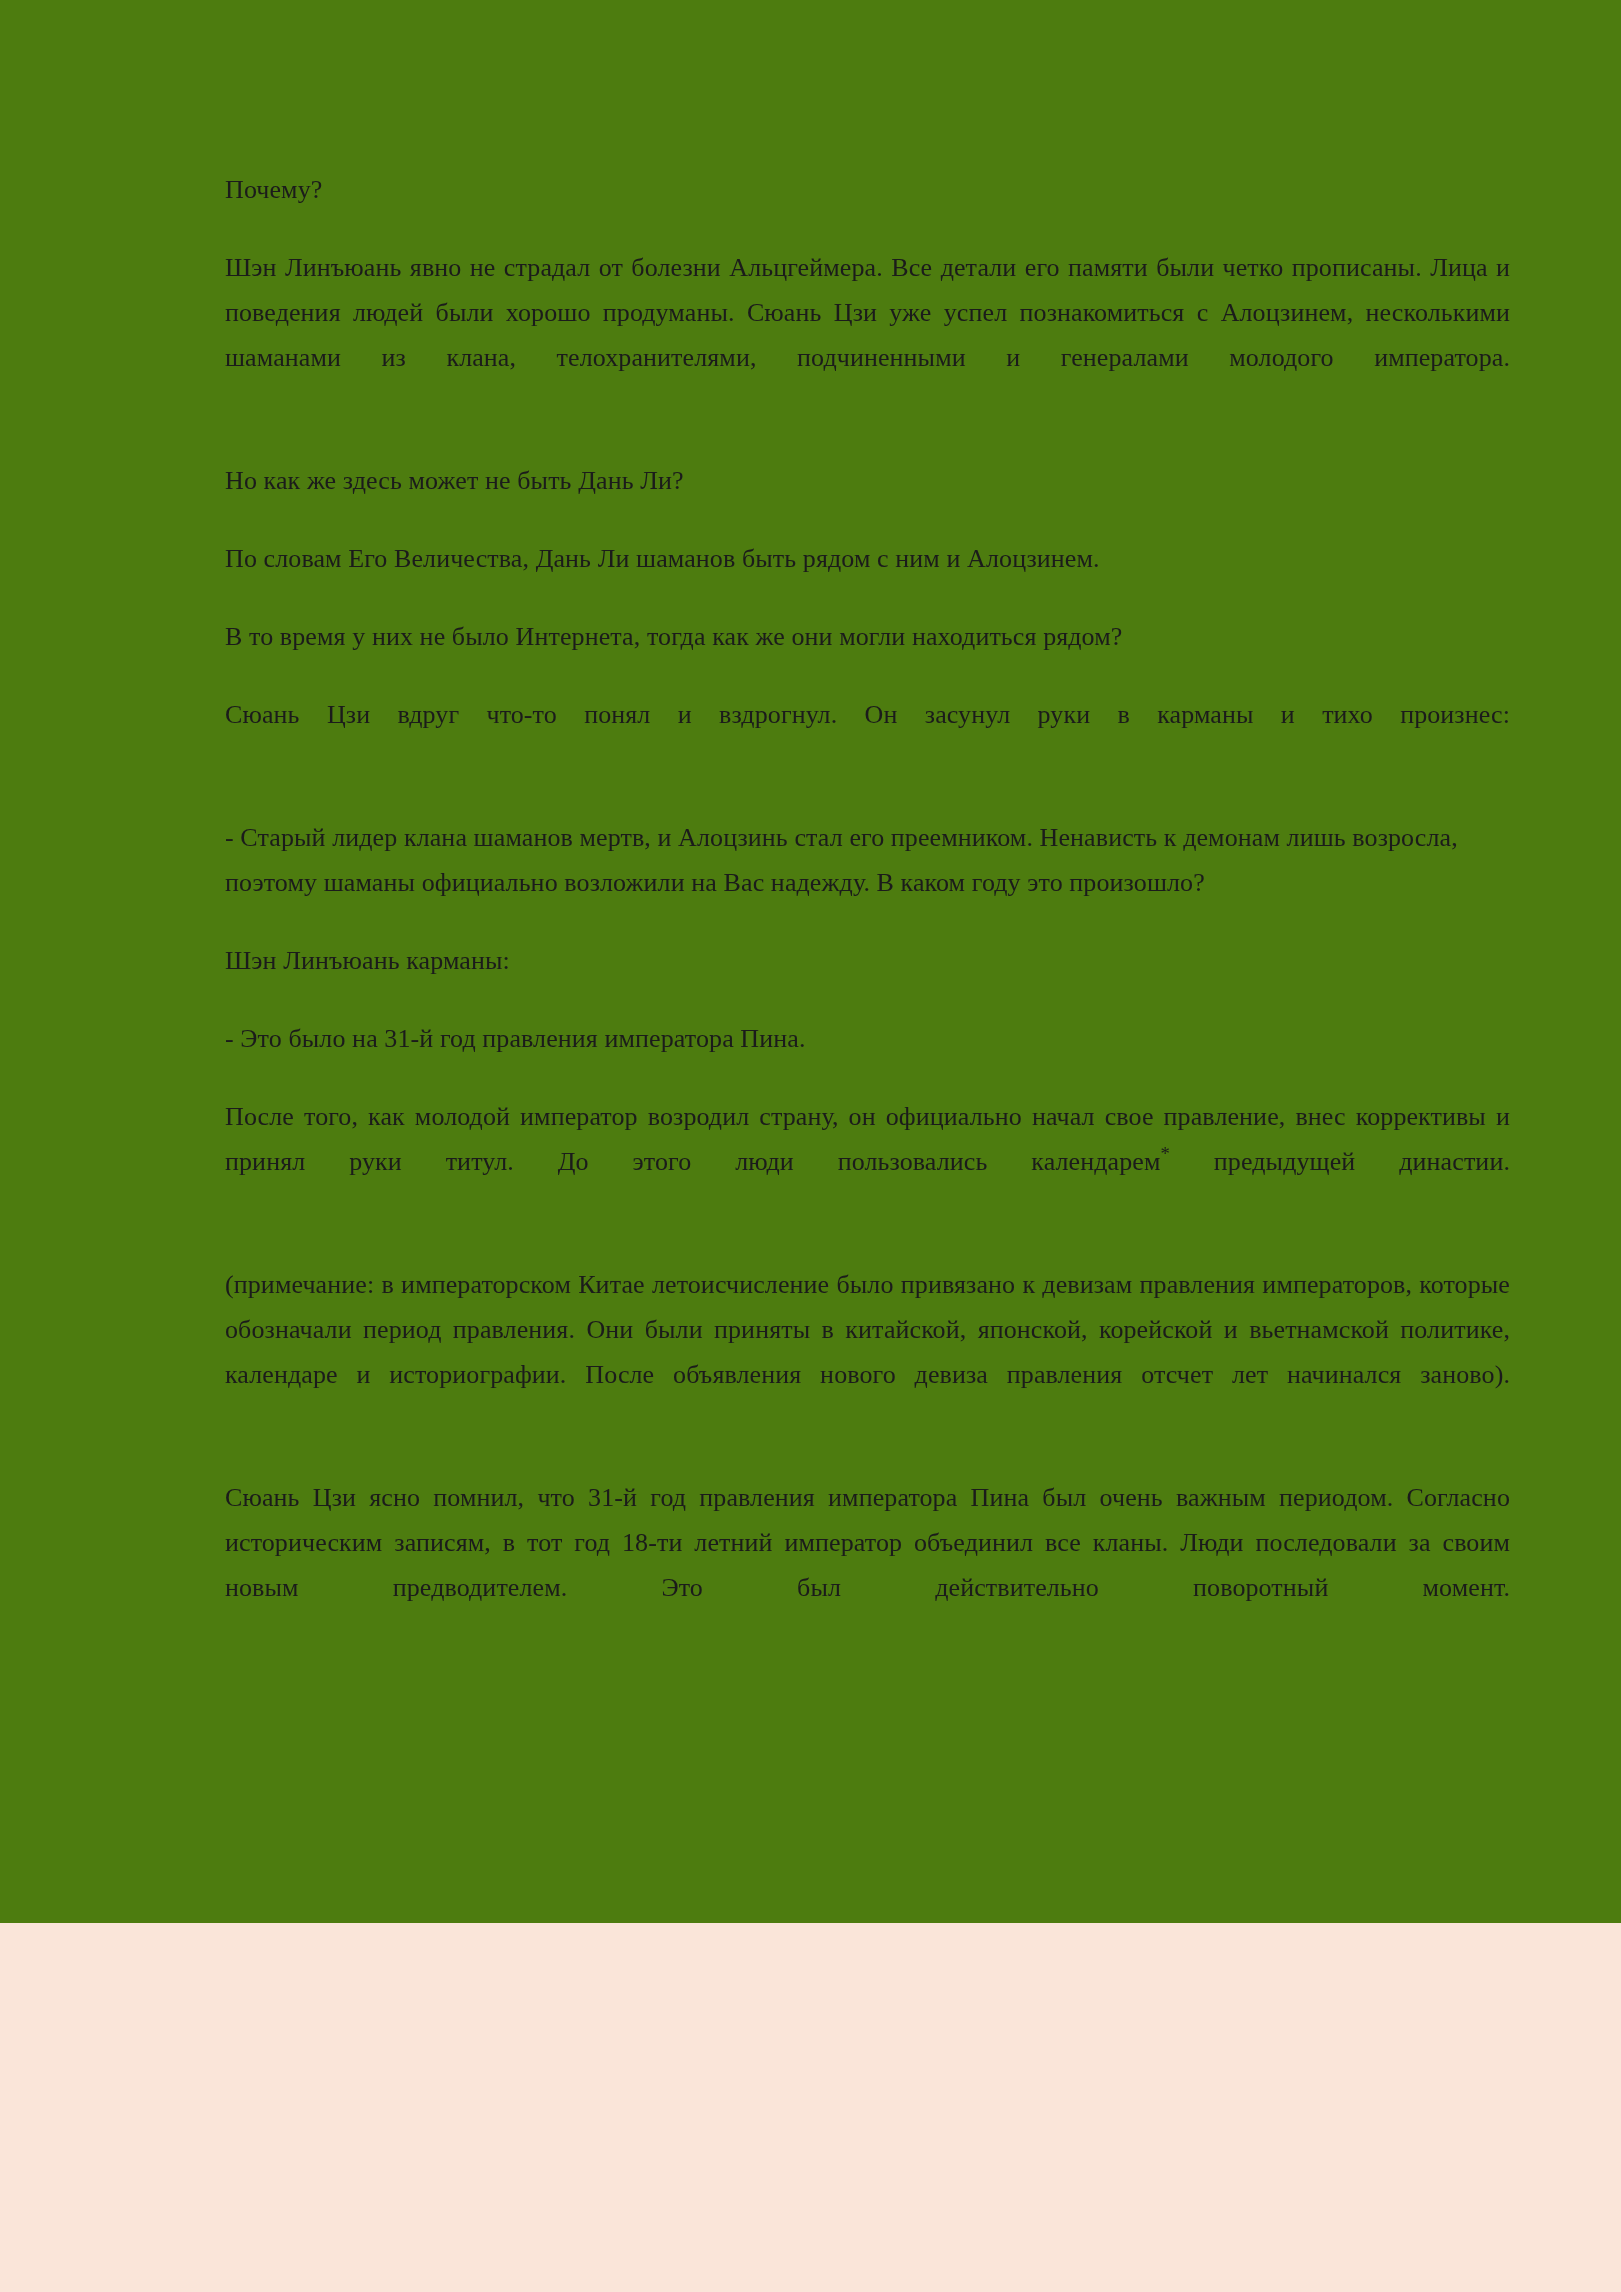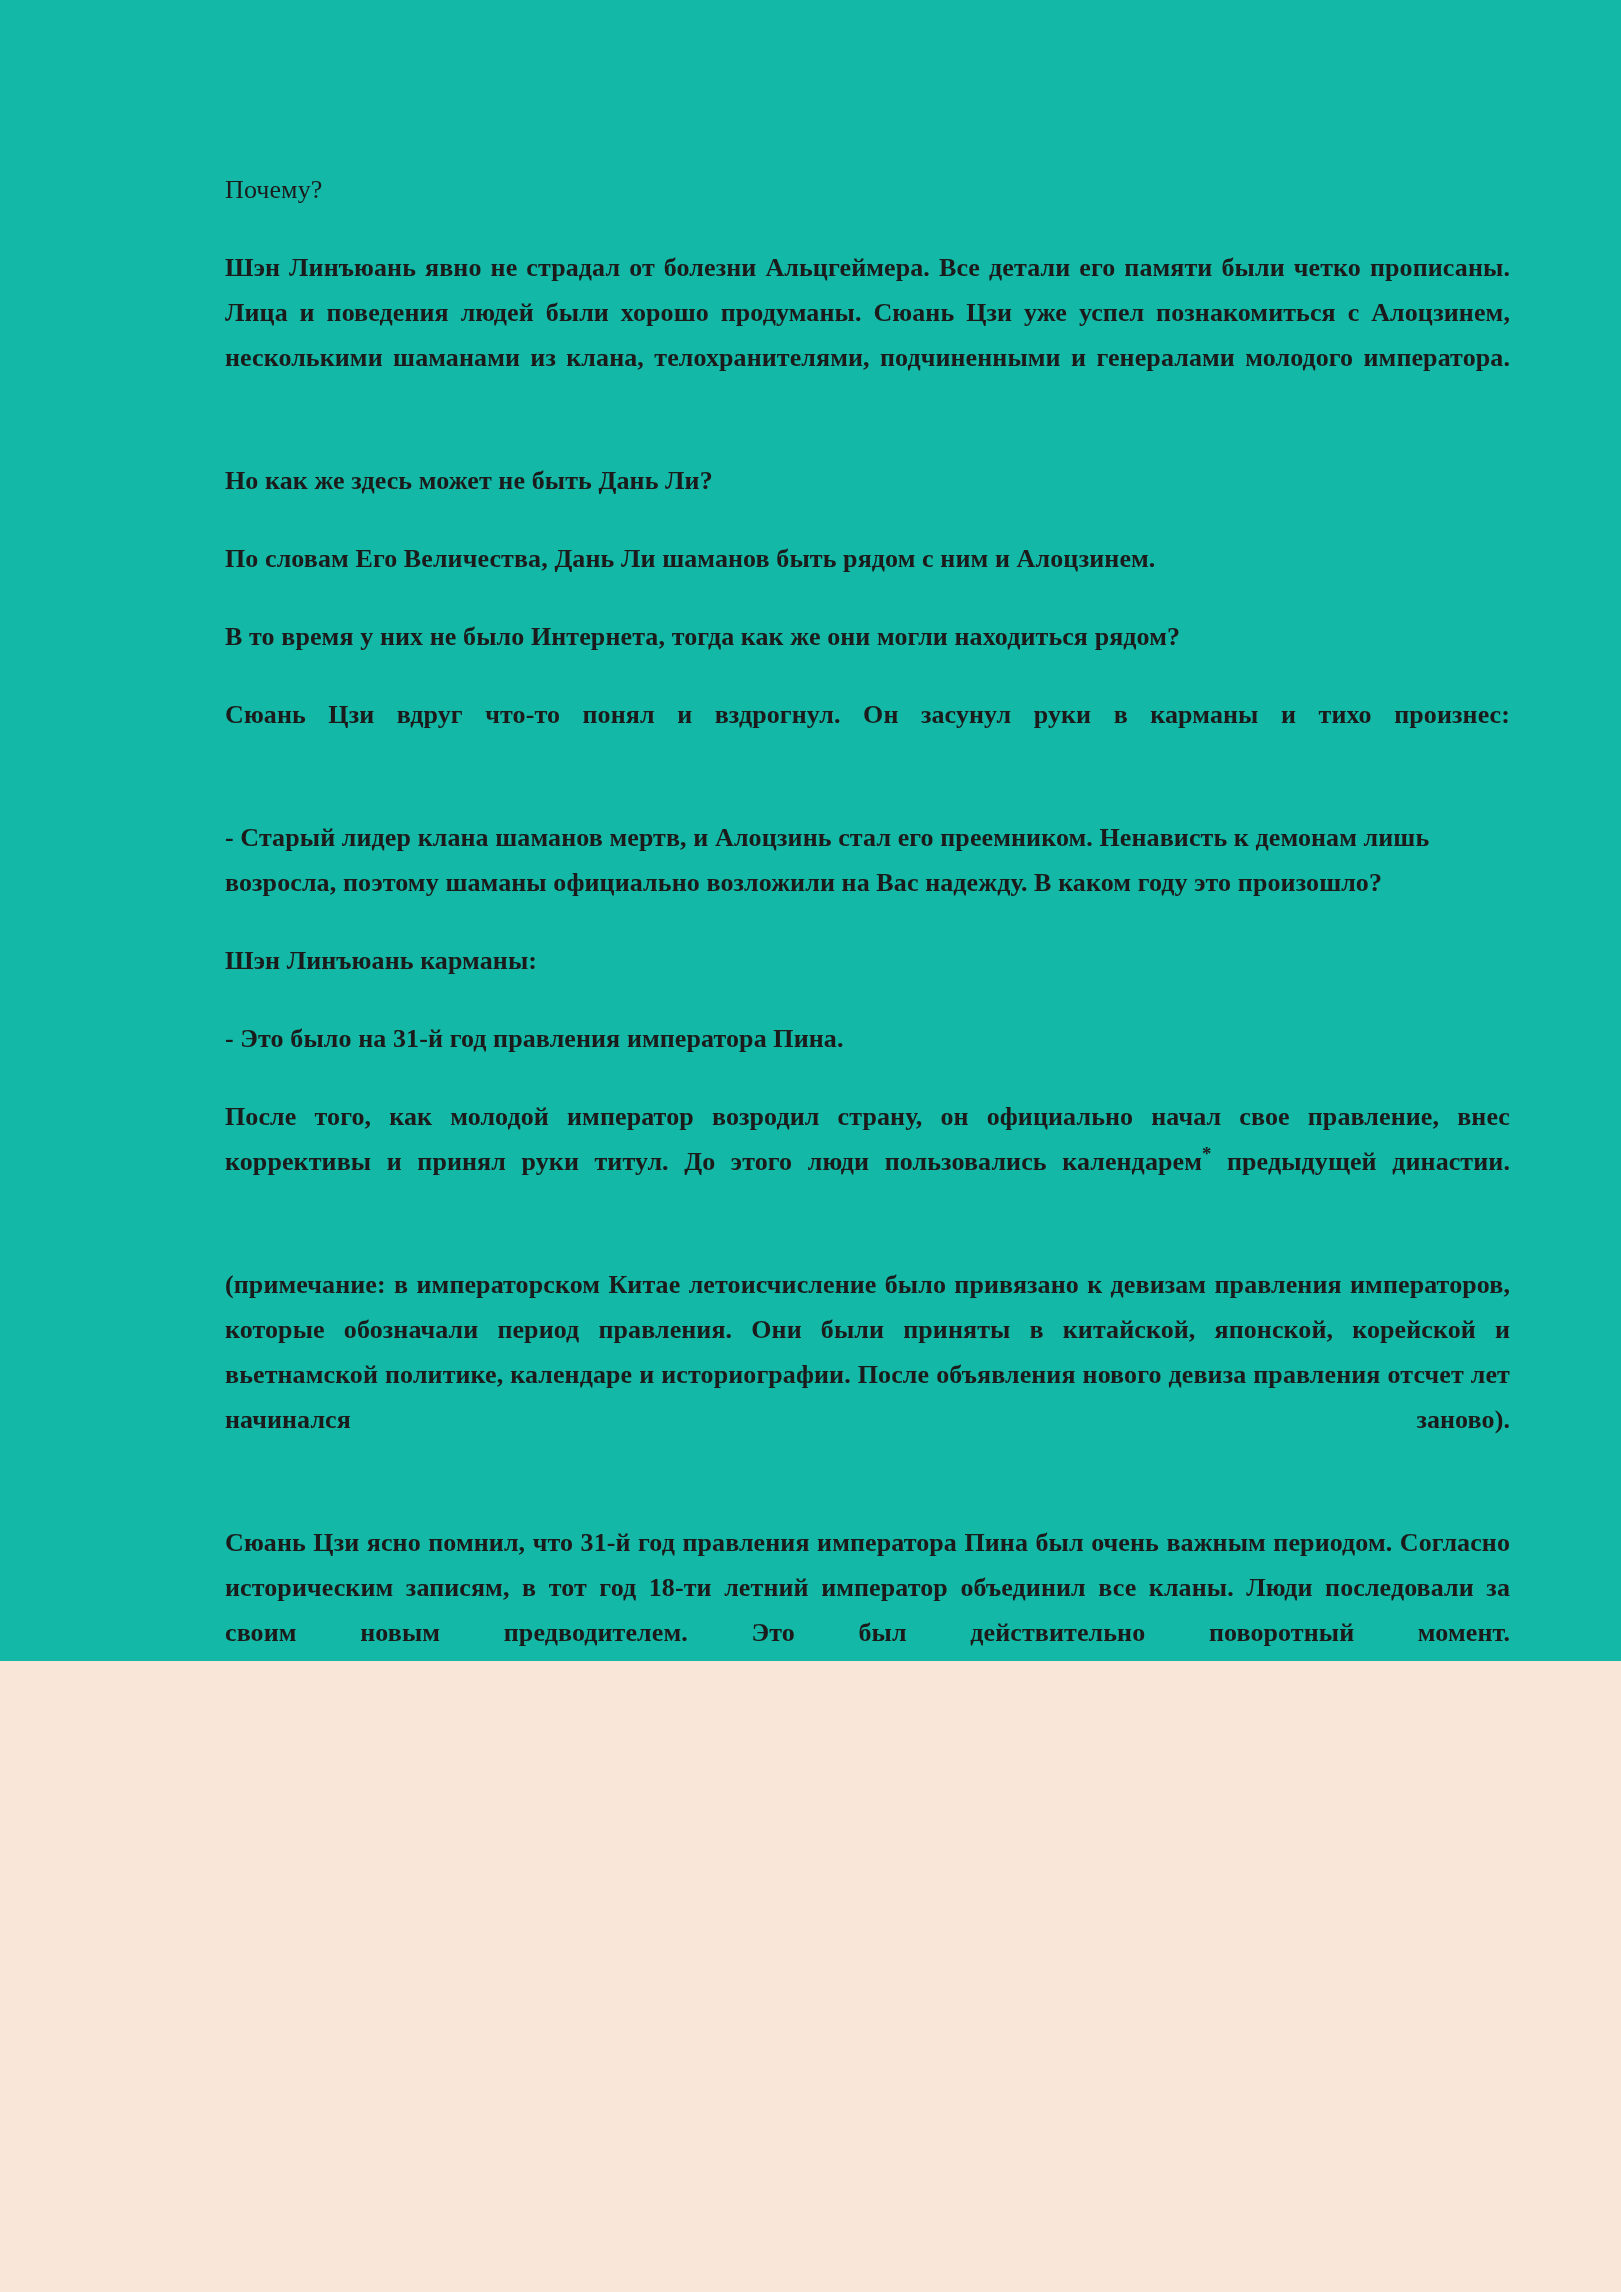--- a/index.html
+++ b/index.html
@@ -12,22 +12,22 @@
     height: 2293px;
     background: #fae5d9;
     font-family: "Liberation Serif", "DejaVu Serif", serif;
     color: #1b1b1b;
     overflow: hidden;
   }
 
   .page {
     position: relative;
     width: 1621px;
-    height: 1661px;
-    background: #14b8a6;
+    height: 1923px;
+    background: #4d7c0f;
     box-sizing: border-box;
   }
 
   .content {
     position: absolute;
     left: 225px;
     top: 167px;
     width: 1285px;
   }
 
@@ -39,21 +39,20 @@
     letter-spacing: 0.1px;
     color: #1b1b1b;
     text-align: justify;
     text-justify: inter-word;
     -webkit-hyphens: none;
     hyphens: none;
   }
 
   p.para + p.para {
     margin-top: 33px;
-    font-weight: bold;
   }
 
   
   p.para.left {
     text-align: left;
   }
 
   
   p.para.just {
     text-align: justify;

